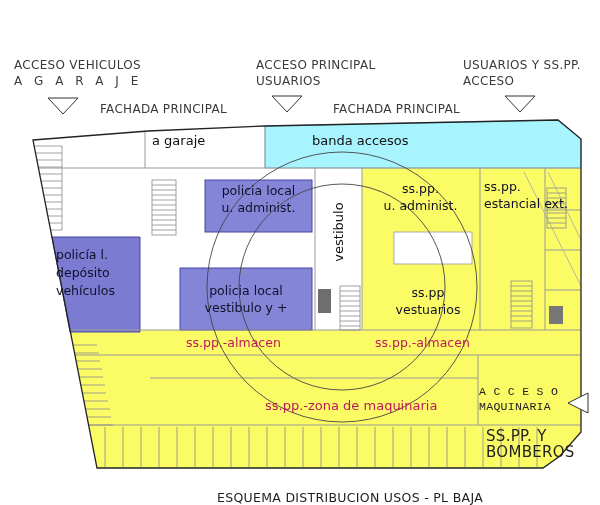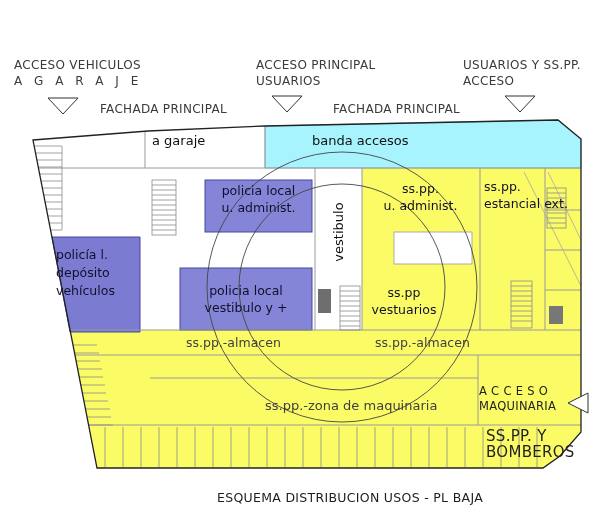--- a/index.html
+++ b/index.html
@@ -7,21 +7,21 @@
   body { font-family:"DejaVu Sans", sans-serif; }
   .stage { position:relative; width:600px; height:505px; background:#fff; overflow:hidden; }
   .stage svg { position:absolute; left:0; top:0; }
   .lbl { position:absolute; white-space:nowrap; color:#2e2e2e; }
   .ann { font-size:12px; line-height:16px; color:#3a3a3a; letter-spacing:0.3px; }
   .ann .sp { letter-spacing:4px; }
   .zone { font-size:12.5px; line-height:17px; color:#10102c; text-align:center; }
   .zone span, .ann span { display:block; }
   .big { font-size:13px; color:#101010; }
   .vert { transform:rotate(-90deg); transform-origin:center center; text-align:center; }
-  .onyellow { color:#404040; }
+  .onyellow { color:#be185d; }
   .title { font-size:12.5px; color:#1d1d1d; text-align:center; letter-spacing:0.3px;margin-top:8px; }
 </style>
 </head>
 <body>
 
 <div class="stage">
 
   <svg width="600" height="505" viewBox="0 0 600 505">
 
     <polygon points="33,140 148,131 265,126 558,120 581,139 581,432 560,456 543,468 97,468" fill="#ffffff" stroke="none"></polygon>
@@ -218,30 +218,30 @@
   <div class="lbl zone" style="left:56px; top:246px; text-align:left; line-height:18px;">
     <span>policía l.</span>
     <span>depósito</span>
     <span>vehículos</span>
   </div>
 
   <div class="lbl zone" style="left:180px; top:282px; width:132px;">
     <span>policia local</span>
     <span>vestibulo y +</span>
   </div>
-  <div class="lbl zone" style="left:354px; top:284px; width:100px;">
+  <div class="lbl zone" style="left:378px; top:284px; width:100px;">
     <span>ss.pp</span>
     <span>vestuarios</span>
   </div>
 
   <div class="lbl zone onyellow" style="left:186px; top:334px;">ss.pp.-almacen</div>
   <div class="lbl zone onyellow" style="left:375px; top:334px;">ss.pp.-almacen</div>
   <div class="lbl big onyellow" style="left:265px; top:398px;">ss.pp.-zona de maquinaria</div>
 
-  <div class="lbl ann" style="left:479px; top:384px; font-size:11.5px; line-height:15px; color:#222;">
+  <div class="lbl ann" style="left:479px; top:384px; font-size:11.5px; line-height:15px; color:#222;font-family:Liberation Mono, monospace;">
     <span>A C C E S O</span>
     <span>MAQUINARIA</span>
   </div>
   <div class="lbl ann" style="left:486px; top:428px; font-size:15px; line-height:16px; color:#222;">
     <span>SS.PP. Y</span>
     <span>BOMBEROS</span>
   </div>
 
   <div class="lbl title" style="left:160px; top:482px; width:380px;">ESQUEMA DISTRIBUCION USOS - PL BAJA</div>
 

